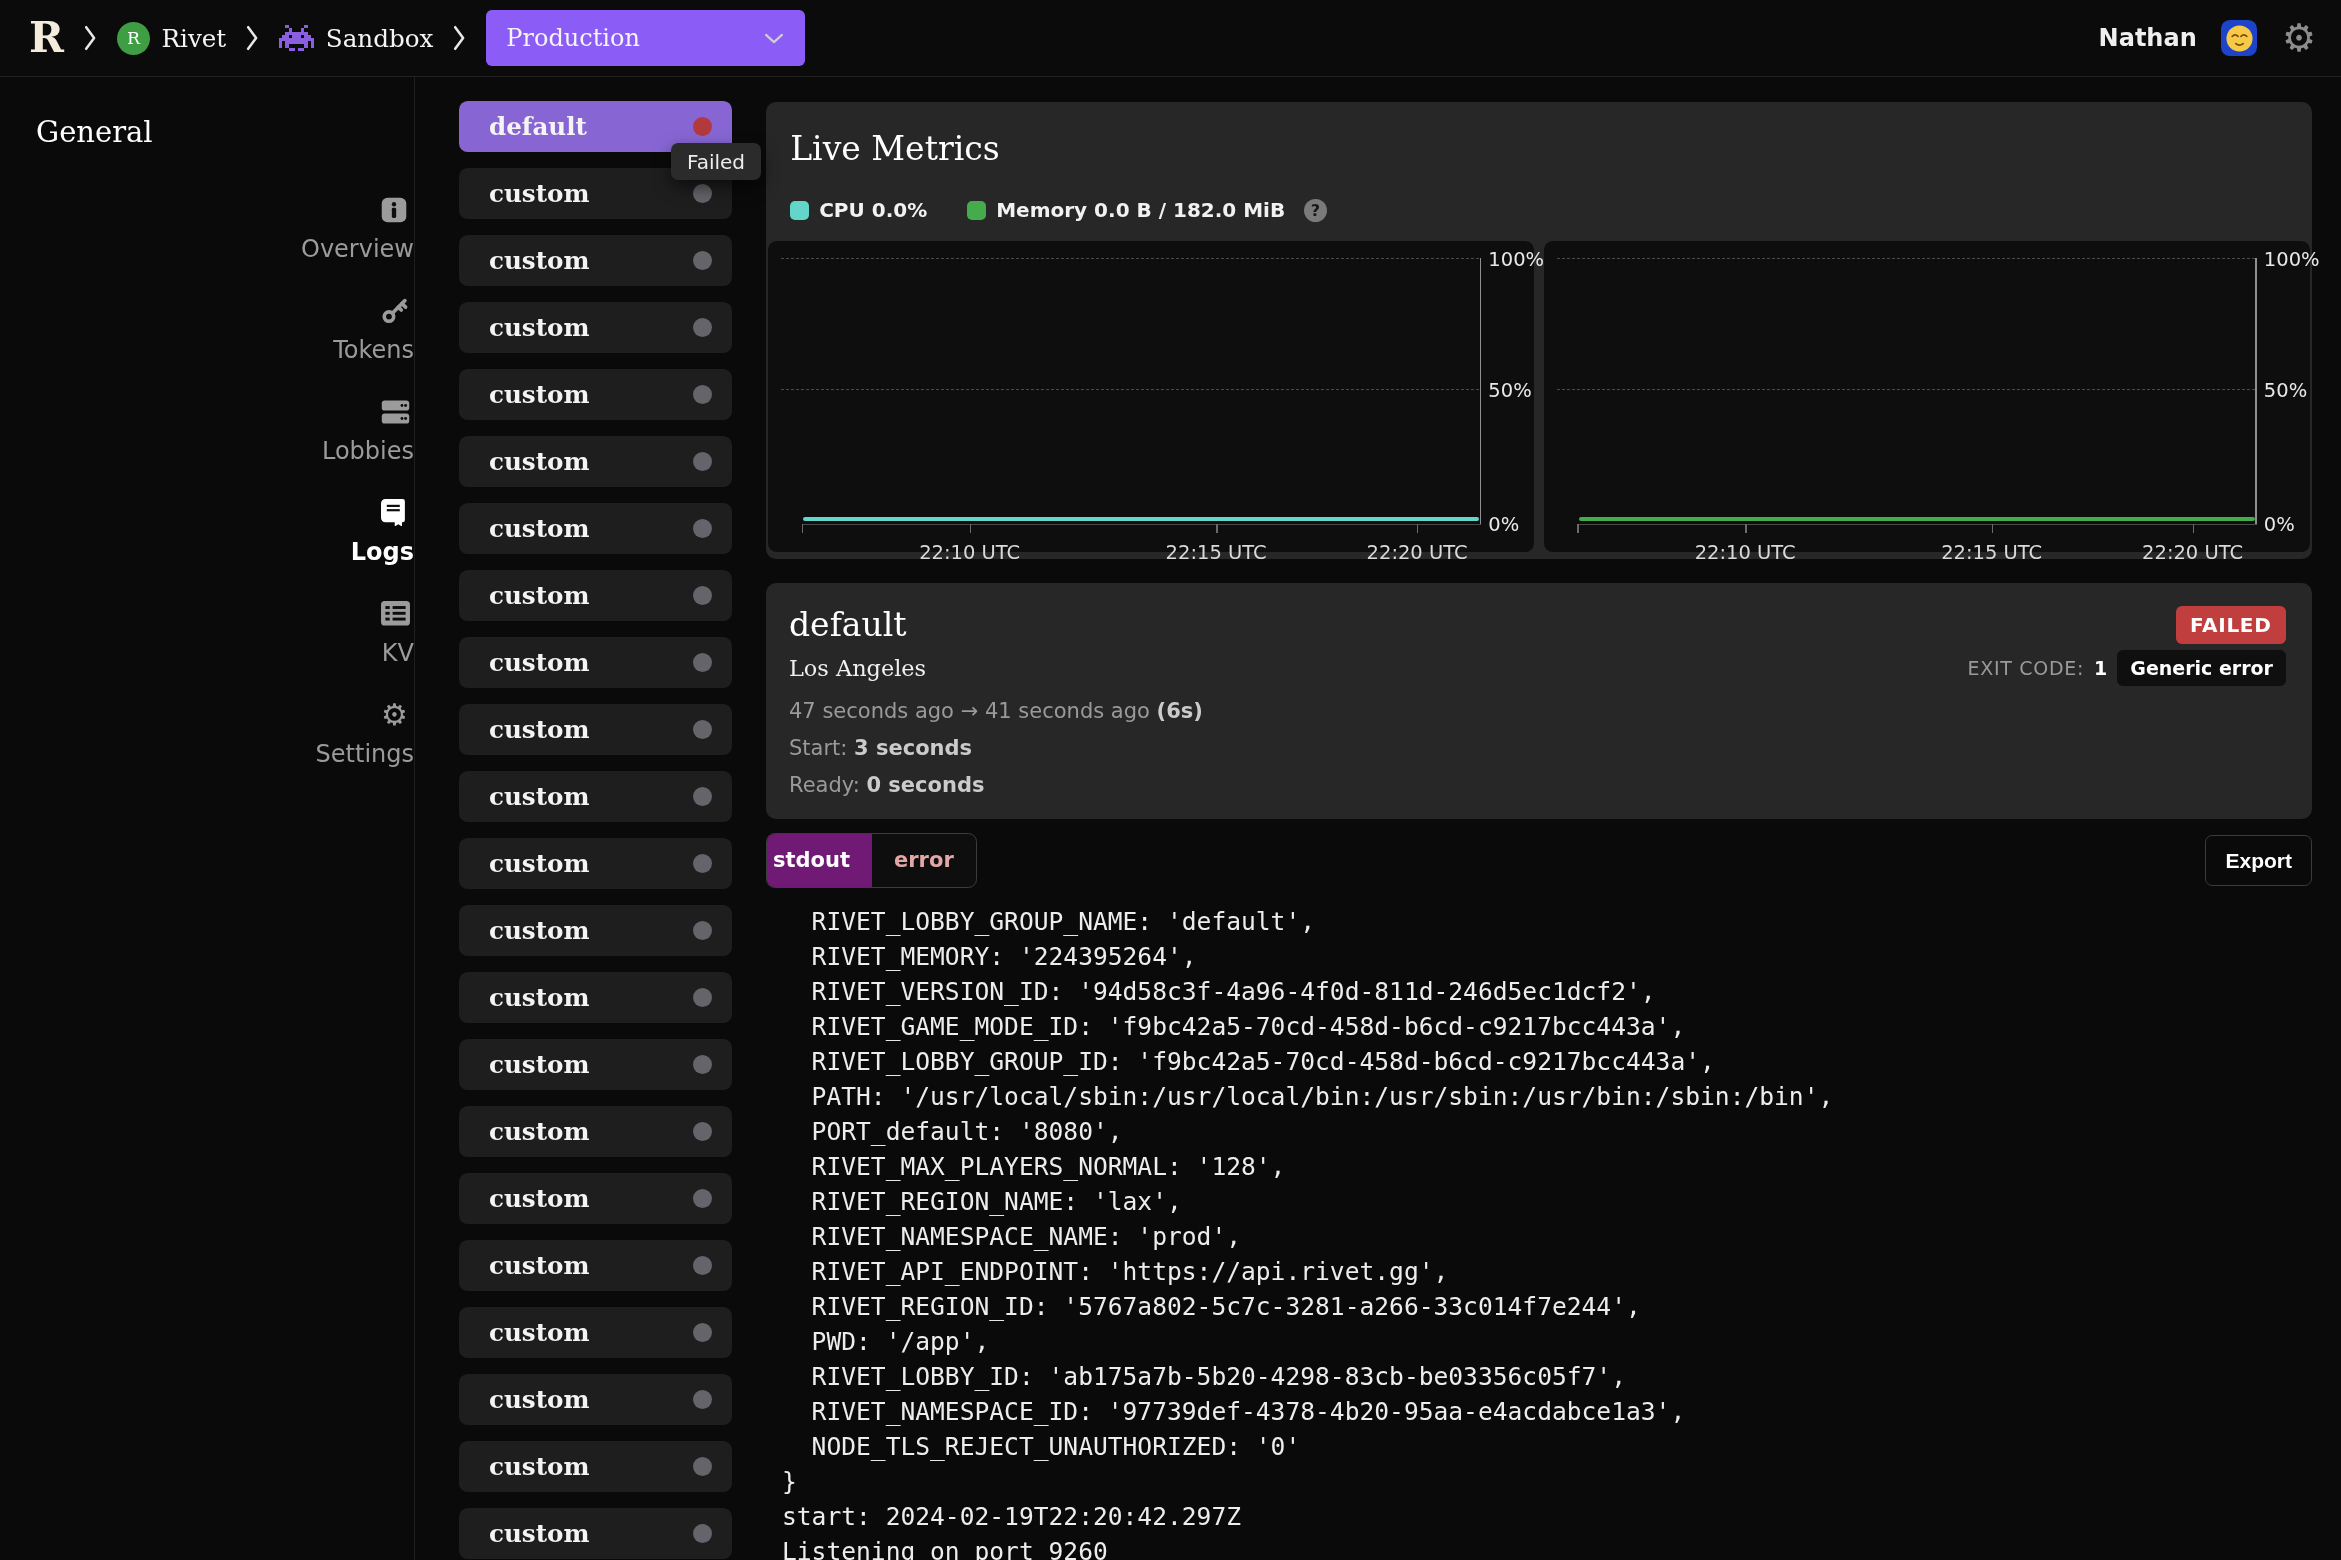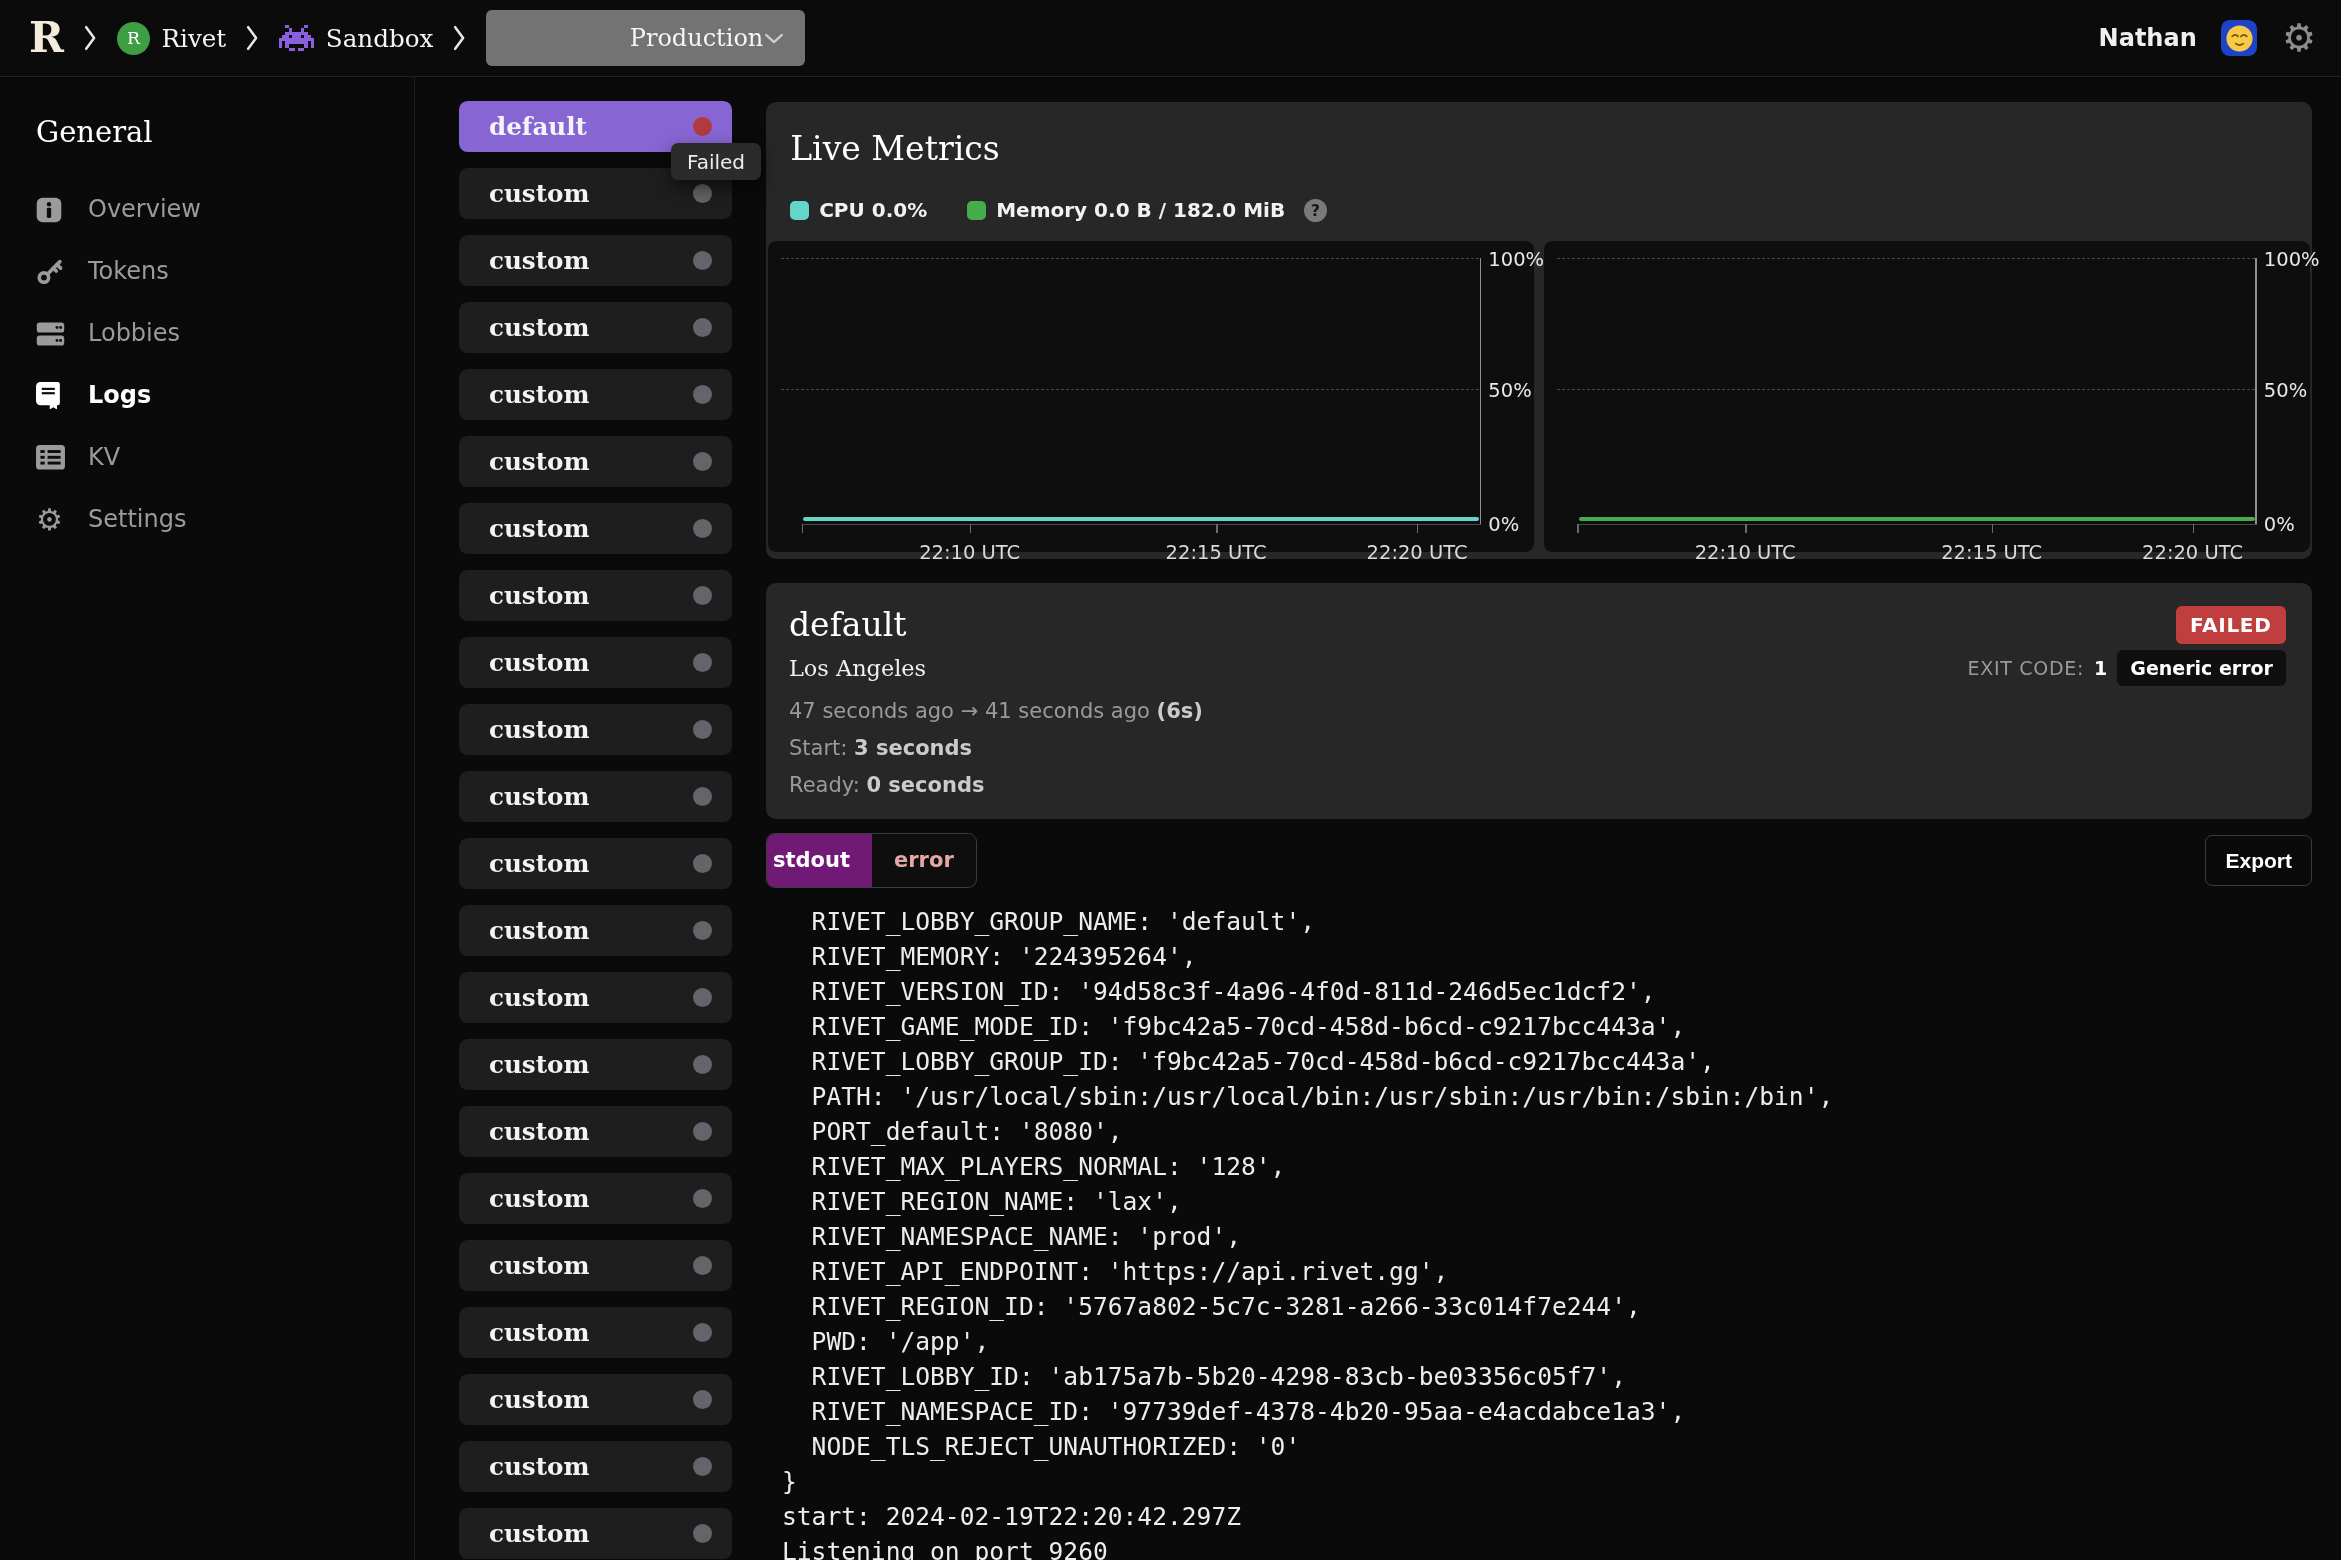--- a/index.html
+++ b/index.html
@@ -11,39 +11,39 @@
             padding:0 26px 0 29px; background:#0b0b0b; border-bottom:1.4px solid #222; }
   .tb-left { display:flex; align-items:center; gap:20px; }
   .brand-r { font-family:"DejaVu Serif", serif; font-weight:bold; font-size:42px;
              color:#f3ecdc; line-height:1; cursor:pointer; }
   .crumb-sep { display:flex; align-items:center; }
   .crumb { display:flex; align-items:center; gap:11.6px; cursor:pointer; }
   .crumb-label { font-family:"DejaVu Serif", serif; font-size:24.6px; color:#f5f5f5; }
   .org-avatar { width:33px; height:33px; border-radius:50%; background:#3f9e44;
                 display:flex; align-items:center; justify-content:center;
                 font-family:"DejaVu Serif", serif; font-size:17.3px; color:#fff; }
-  .env-select { width:319px; height:56px; background:#737373; border-radius:5.8px;
-                display:flex; align-items:center; justify-content:flex-end;
+  .env-select { width:319px; height:56px; background:#8b5cf6; border-radius:5.8px;
+                display:flex; align-items:center; justify-content:space-between;
                 padding:0 20px; cursor:pointer; }
   .env-select .crumb-label { font-size:24px; }
   .tb-right { display:flex; align-items:center; gap:24.6px; }
   .user-name { font-size:24px; font-weight:600; color:#efefef; }
   .user-avatar { width:36px; height:36px; border-radius:8.7px; background:#1d43c8;
                  display:flex; align-items:center; justify-content:center; cursor:pointer; }
   .gear { font-size:38px; color:#8d8d8d; line-height:1; cursor:pointer; }
 
   
   .layout { display:flex; height:1483px; }
 
   
   .sidebar { width:415px; border-right:1.4px solid #1f1f1f; padding:38px 0 0 36px; flex-shrink:0; }
   .sidebar-title { font-family:"DejaVu Serif", serif; font-size:29px; color:#fff; }
   .nav { margin-top:46px; display:flex; flex-direction:column; gap:33px; }
-  .nav-item { display:flex; align-items:flex-start; gap:19px; color:#9b9b9b;
-              font-size:24px; cursor:pointer; }
+  .nav-item { display:flex; align-items:flex-end; gap:11px; color:#9b9b9b;
+              font-size:24px; cursor:pointer;flex-direction:column; }
   .nav-item.active { color:#fff; font-weight:600; }
   .nav-icon { width:33px; height:29px; display:flex; align-items:center; justify-content:flex-start; }
   .nav-icon svg { display:block; }
   .nav-gear { font-size:30px; line-height:1; }
 
   
   .lobby-col { width:317px; padding:24px 0 0 44px; flex-shrink:0; position:relative; }
   .lobby-item { width:273px; height:51px; background:#1e1e1e; border-radius:8.7px;
                 display:flex; align-items:center; justify-content:space-between;
                 padding:0 20px 0 30px; margin-bottom:16px; cursor:pointer; }

